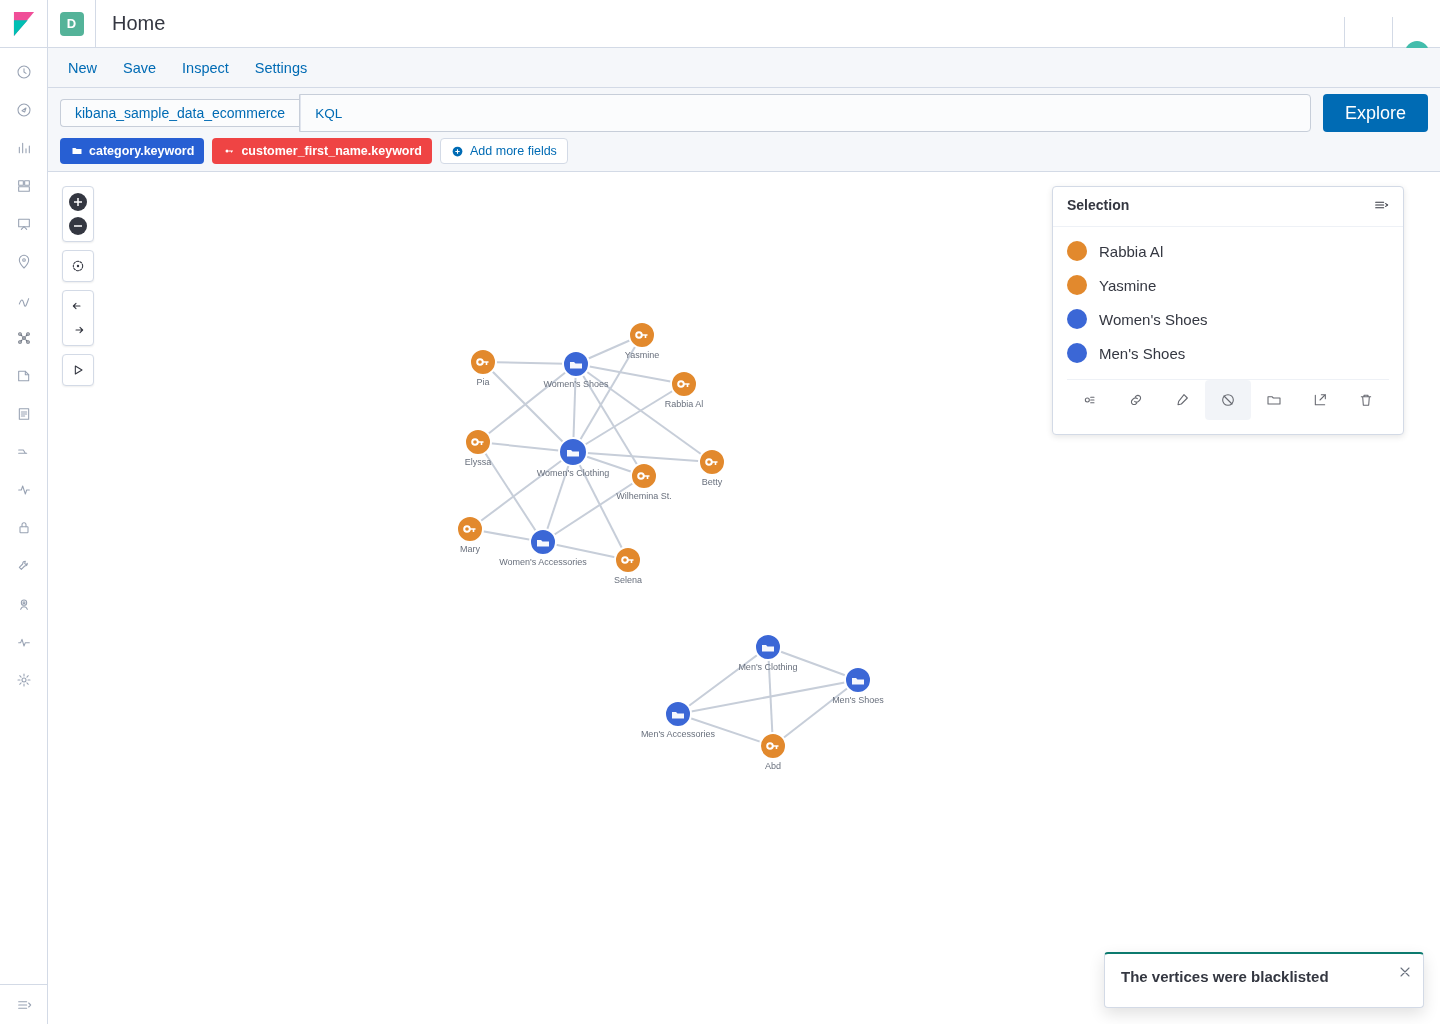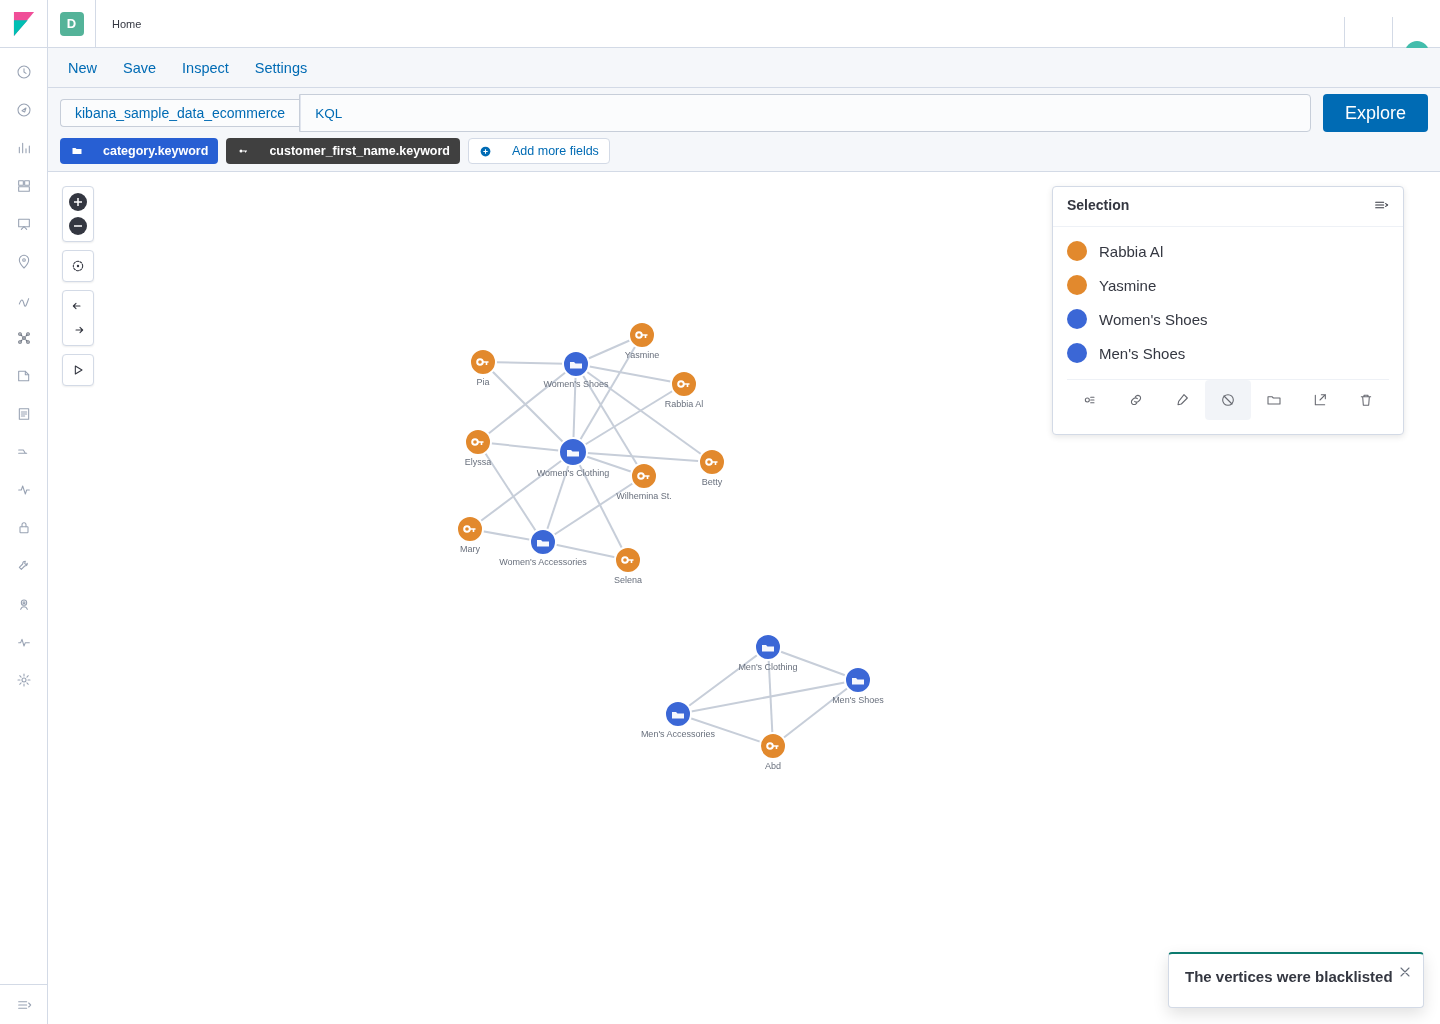--- a/index.html
+++ b/index.html
@@ -4,21 +4,21 @@
 <style>
 * { box-sizing: border-box; margin: 0; padding: 0; }
 html, body { width: 1440px; height: 1024px; font-family: -apple-system, BlinkMacSystemFont, "Segoe UI", Helvetica, Arial, sans-serif; font-size: 14px; color: #343741; overflow: hidden; background: #fff; }
 
 
 .header { position: absolute; top:0; left:0; right:0; height:48px; border-bottom:1px solid #d3dae6; display:flex; align-items:center; }
 .logo-box { width:48px; height:48px; display:flex; align-items:center; justify-content:center; border-right:1px solid #d3dae6; }
 .logo-svg { width:22px; height:26px; }
 .space-box { width:48px; height:48px; display:flex; align-items:center;justify-content:center; border-right:1px solid #d3dae6; }
 .space-badge { width:24px; height:24px; border-radius:4px; background:#54b399; color:#fff; font-size:13px; font-weight:600; display:flex; align-items:center; justify-content:center; }
-.breadcrumb { padding:0 16px; color:#343741; font-size:11px; }
+.breadcrumb { padding:0 16px; color:#343741; font-size:20px; }
 .header-right { margin-left:auto; display:flex; align-items:center; height:100%; }
 .header-btn { width:48px; height:48px; display:flex; align-items:flex-end; justify-content:center; border-left:1px solid #d3dae6; cursor:pointer;margin-top:35px; }
 .avatar { width:24px; height:24px; border-radius:50%; background:#43bdac; color:#fff; font-size:11px; font-weight:600; display:flex; align-items:center; justify-content:center; }
 
 
 .leftnav { position:absolute; top:48px; left:0; bottom:0; width:48px; border-right:1px solid #d3dae6; display:flex; flex-direction:column; align-items:center; padding-top:12px; gap:14px; }
 .leftnav .navicon { width:24px; height:24px; display:flex; align-items:center; justify-content:center; color:#98a2b3; cursor:pointer; }
 .leftnav .navicon.active { color:#69707d; }
 .leftnav-bottom { margin-top:auto; width:100%; border-top:1px solid #d3dae6; height:40px; display:flex; align-items:center; justify-content:center; color:#98a2b3; cursor:pointer;}
 
@@ -27,23 +27,23 @@
 .menubar a { color:#006bb4; font-size:14.5px; cursor:pointer;margin-left:8px; }
 
 .searchrow { position:absolute; top:88px; left:48px; right:0; height:50px; background:#f5f7fa; display:flex; align-items:center; padding:6px 12px; gap:12px; }
 .index-pattern { border:1px solid #c7ced9; background:#fbfcfd; border-radius:4px 0 0 4px; height:28px; display:flex; align-items:center; padding:0 14px; color:#006bb4; border-right:none; }
 .searchbox { flex:1; border:1px solid #c7ced9; background:#fbfcfd; height:38px; display:flex; align-items:center; border-radius:0 4px 4px 0; margin-left:-12px; }
 .searchbox input { flex:1; border:none; outline:none; background:transparent; font-size:15px; padding:0 14px; color:#69707d; }
 .kql { color:#006bb4; padding:0 14px; border-left:1px solid #e1e5ee; height:100%; display:flex; align-items:center; font-size:13.5px; cursor:pointer;}
 .explore-btn { background:#006bb4; color:#fff; border:none; border-radius:4px; height:38px; padding:0 22px; font-size:18px; cursor:pointer; }
 
 .chipsrow { position:absolute; top:138px; left:48px; right:0; height:34px; background:#f5f7fa; border-bottom:1px solid #d3dae6; display:flex; align-items:flex-start; padding:0 12px 8px; gap:8px; }
-.chip { height:26px; border-radius:4px; display:inline-flex; align-items:center; padding:0 10px; font-size:12.5px; font-weight:600; color:#fff; gap:20px; cursor:pointer;}
+.chip { height:26px; border-radius:4px; display:inline-flex; align-items:center; padding:0 10px; font-size:12.5px; font-weight:600; color:#fff; gap:6px; cursor:pointer;}
 .chip.blue { background:#275fd3; }
-.chip.orange { background:#404040; }
+.chip.orange { background:#ef4444; }
 .chip.add { background:#fff; border:1px solid #d3dae6; color:#006bb4; font-weight:500; }
 .chip .ficon { width:13px; height:13px; display:inline-flex; align-items:center; justify-content:center; }
 
 
 .canvas { position:absolute; top:172px; left:48px; right:0; bottom:0; background:#fff; }
 
 
 .toolcol { position:absolute; top:14px; left:14px; display:flex; flex-direction:column; gap:8px; }
 .toolgroup { border:1px solid #d3dae6; border-radius:4px; box-shadow:0 1px 2px rgba(0,0,0,.07); background:#fff; display:flex; flex-direction:column; padding:3px; }
 .toolbtn { width:24px; height:24px; border-radius:4px; display:flex; align-items:center; justify-content:center; color:#343741; cursor:pointer; }
@@ -65,21 +65,21 @@
 .btngroup button.disabled { color:#aeb5c2; cursor:default;}
 .sel-list { display:flex; flex-direction:column; gap:14px; padding:4px 0 6px; }
 .sel-item { display:flex; align-items:center; gap:12px; font-size:15px; }
 .dot { width:20px; height:20px; border-radius:50%; }
 .dot.orange{ background:#e2892d;} .dot.blue{ background:#3b67d6;}
 .sel-actions { display:flex; border-top:1px solid #eef1f6; margin-top:10px; }
 .sel-actions .act { flex:1; height:40px; display:flex; align-items:center; justify-content:center; color:#343741; cursor:pointer; opacity:.75;}
 .sel-actions .act.active { background:#eef1f6; border-radius:4px; }
 
 
-.toast { position:absolute; right:16px; bottom:16px; width:256px; background:#fff; border:1px solid #d3dae6; border-radius:4px; box-shadow:0 6px 16px rgba(0,0,0,.12); padding:14px 16px; border-top:2px solid #0c7a6e; }
+.toast { position:absolute; right:16px; bottom:16px; width:320px; background:#fff; border:1px solid #d3dae6; border-radius:4px; box-shadow:0 6px 16px rgba(0,0,0,.12); padding:14px 16px; border-top:2px solid #0c7a6e; }
 .toast h4 { font-size:15px; font-weight:600; margin-bottom:8px;}
 .toast p { font-size:13.5px; color:#5a606b; line-height:1.4;}
 .toast .close { position:absolute; top:10px; right:10px; cursor:pointer; color:#69707d;}
 
 svg.ic { width:16px; height:16px; stroke:currentColor; fill:none; stroke-width:1.6; stroke-linecap:round; stroke-linejoin:round;}
 </style>
 </head>
 <body>
 
 <div class="header">

